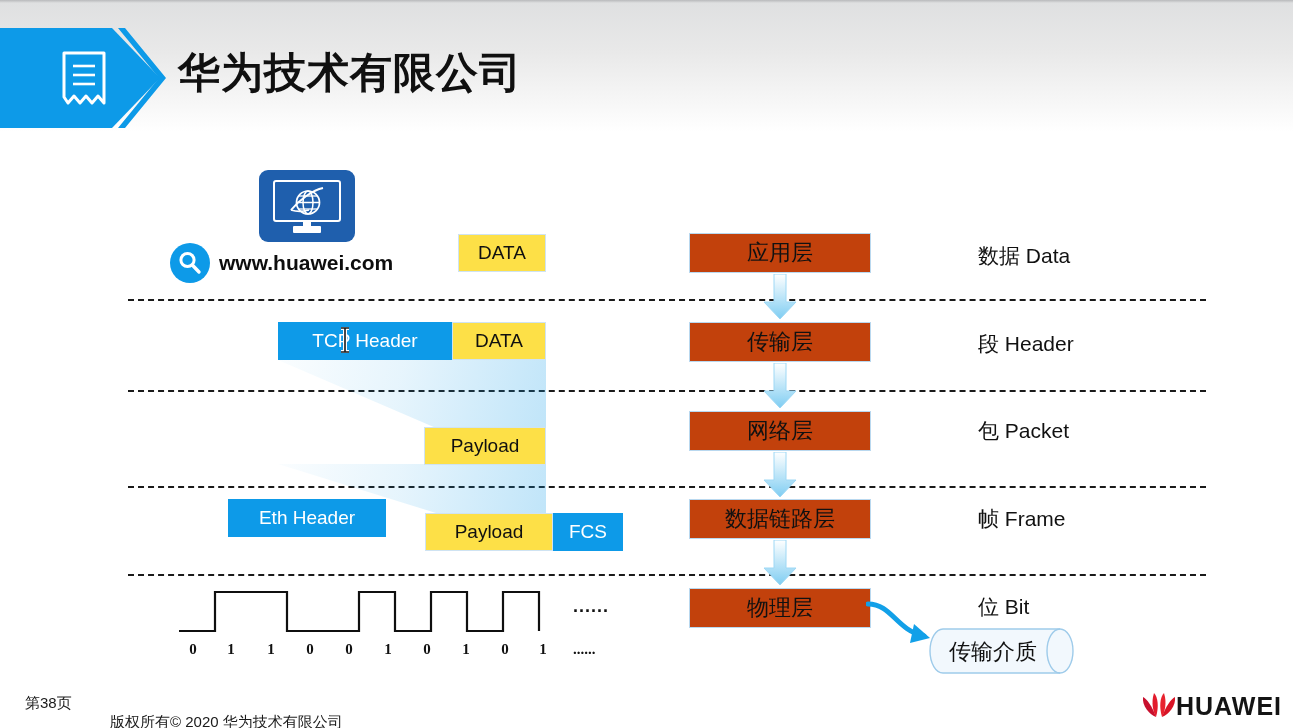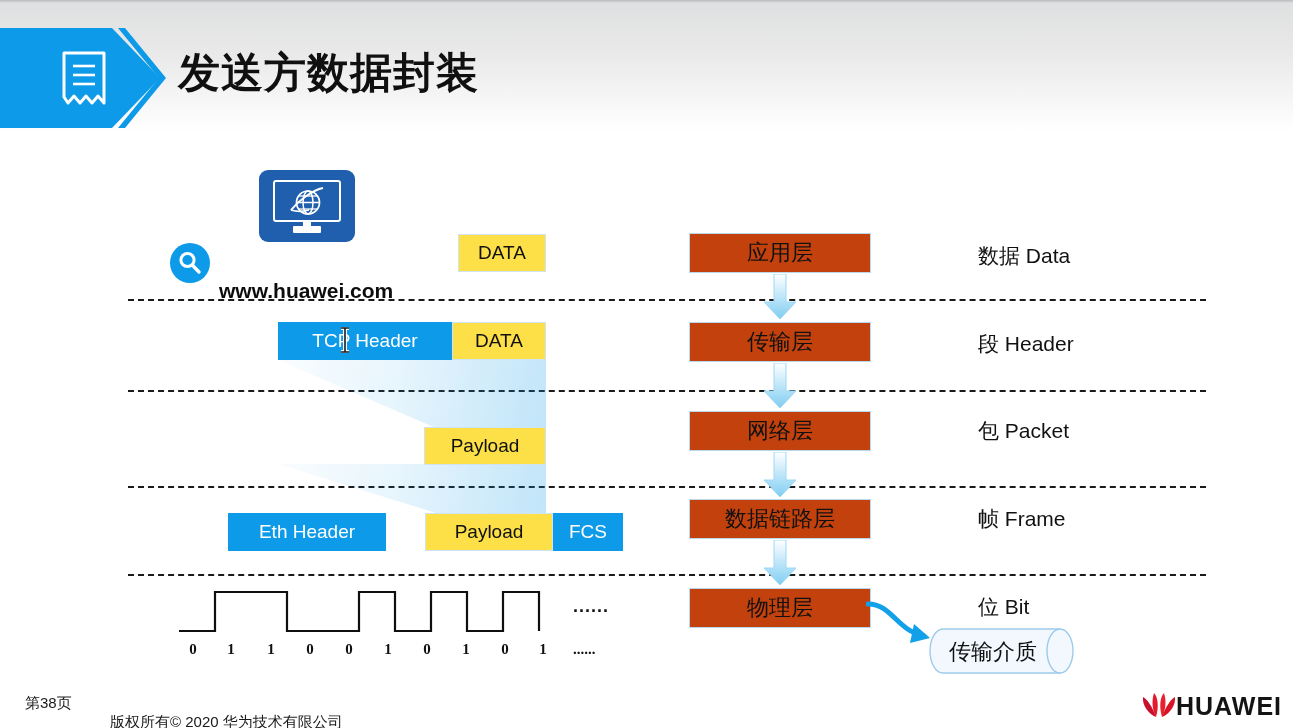--- a/index.html
+++ b/index.html
@@ -99,21 +99,20 @@
     border-radius: 50%;
     background: #0d9ae8;
   }
   .url-text {
     position: absolute;
     left: 219px; top: 251px;
     font-size: 21px;
     font-weight: bold;
     color: #0d0d0d;
     white-space: nowrap;
-    margin-top: 28px;
   }
 
   
   .pkt {
     position: absolute;
     height: 38px;
     box-sizing: border-box;
     display: flex;
     align-items: center;
     justify-content: center;
@@ -263,21 +262,21 @@
   <div class="header-banner"></div>
   <div class="header-chevron"></div>
 
   <svg class="header-icon" viewBox="0 0 48 57">
     <path d="M4 3 H44 V53 L38 46 L32 53 L26 46 L20 53 L14 46 L8 53 L4 47 Z" fill="none" stroke="#ffffff" stroke-width="3" stroke-linejoin="round"></path>
     <line x1="13" y1="16" x2="35" y2="16" stroke="#ffffff" stroke-width="2.6"></line>
     <line x1="13" y1="25" x2="35" y2="25" stroke="#ffffff" stroke-width="2.6"></line>
     <line x1="13" y1="34" x2="35" y2="34" stroke="#ffffff" stroke-width="2.6"></line>
   </svg>
 
-  <div class="page-title">发送方数据封装</div>
+  <div class="page-title">华为技术有限公司</div>
 
   <div class="divider" style="top:299px"></div>
   <div class="divider" style="top:390px"></div>
   <div class="divider" style="top:486px"></div>
   <div class="divider" style="top:574px"></div>
 
   <div class="device-icon">
     <div class="device-screen"></div>
     <div class="device-neck"></div>
     <div class="device-stand"></div>
@@ -303,21 +302,21 @@
   <div class="connector" style="left:278px; top:360px; width:268px; height:68px; clip-path: polygon(0 0, 268px 0, 268px 68px, 158px 68px);"></div>
   <div class="connector" style="left:278px; top:464px; width:268px; height:49px; clip-path: polygon(0 0, 268px 0, 268px 49px, 158px 49px);"></div>
 
   <div class="pkt pay" style="left:458px; top:234px; width:88px;">DATA</div>
 
   <div class="pkt hdr" style="left:278px; top:322px; width:174px;">TCP Header</div>
   <div class="pkt pay" style="left:452px; top:322px; width:94px;">DATA</div>
 
   <div class="pkt pay" style="left:424px; top:427px; width:122px;">Payload</div>
 
-  <div class="pkt hdr" style="left:228px; top:513px; width:158px;text-align:center;">Eth Header</div>
+  <div class="pkt hdr" style="left:228px; top:499px; width:158px;text-align:center;">Eth Header</div>
   <div class="pkt pay" style="left:425px; top:513px; width:128px;">Payload</div>
   <div class="pkt hdr" style="left:553px; top:513px; width:70px;">FCS</div>
 
   <div class="layer-box" style="left:689px; top:233px;">应用层</div>
   <div class="layer-box" style="left:689px; top:322px;">传输层</div>
   <div class="layer-box" style="left:689px; top:411px;">网络层</div>
   <div class="layer-box" style="left:689px; top:499px;">数据链路层</div>
   <div class="layer-box" style="left:689px; top:588px;">物理层</div>
 
   <svg class="down-arrow" style="left:763px; top:274px;" viewBox="0 0 34 46">

